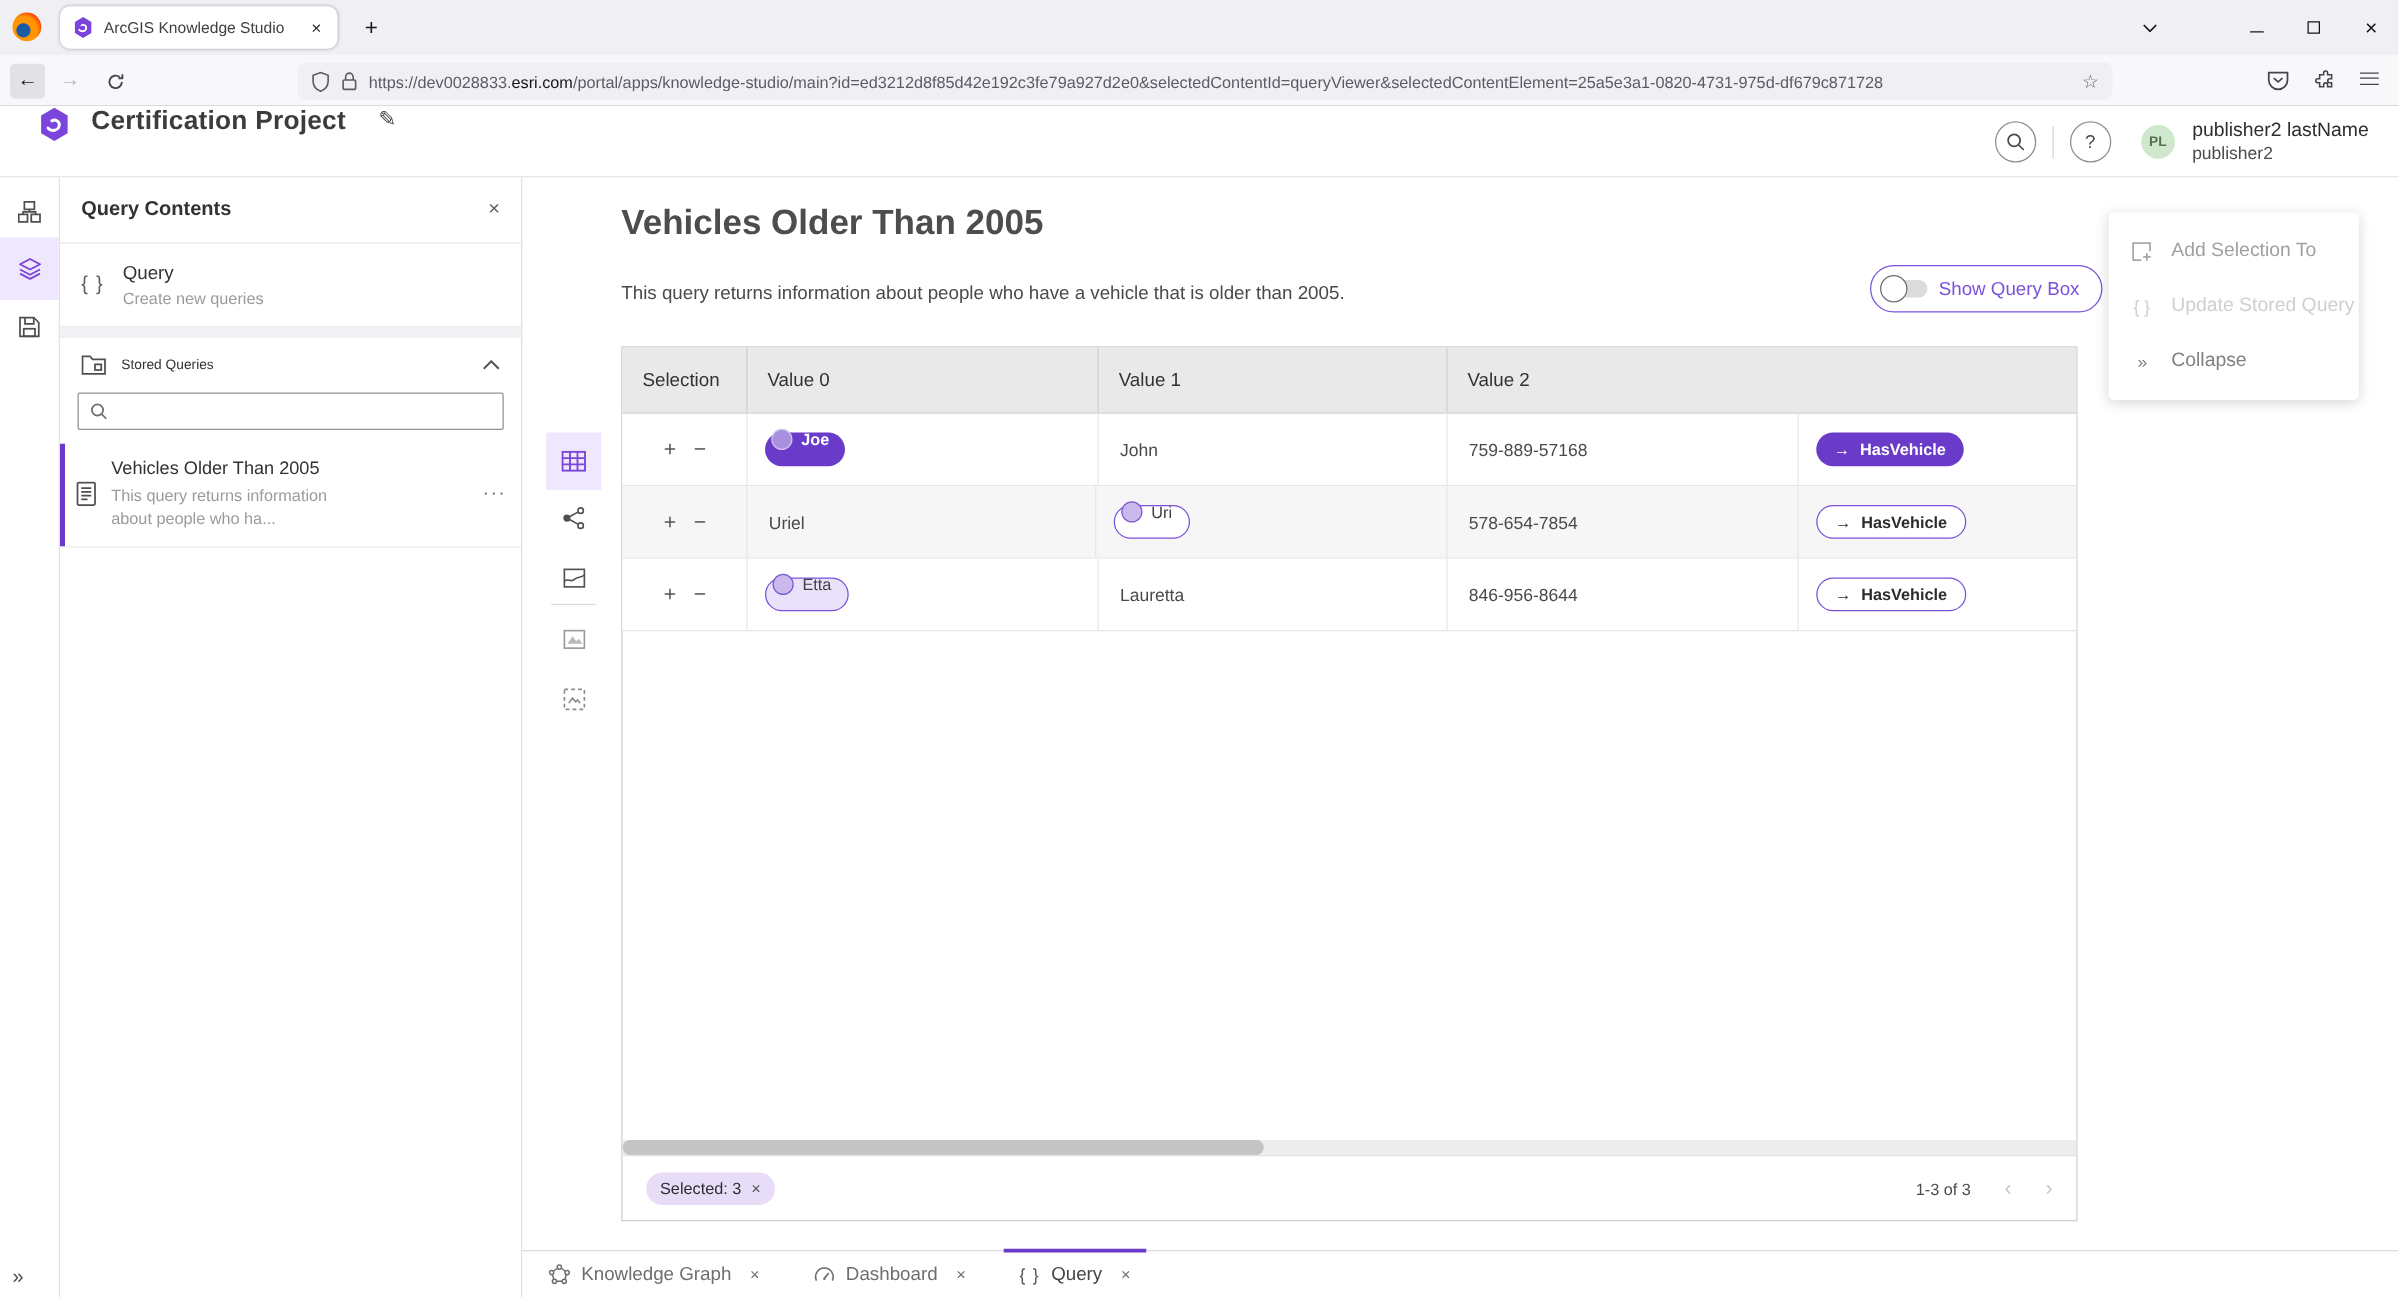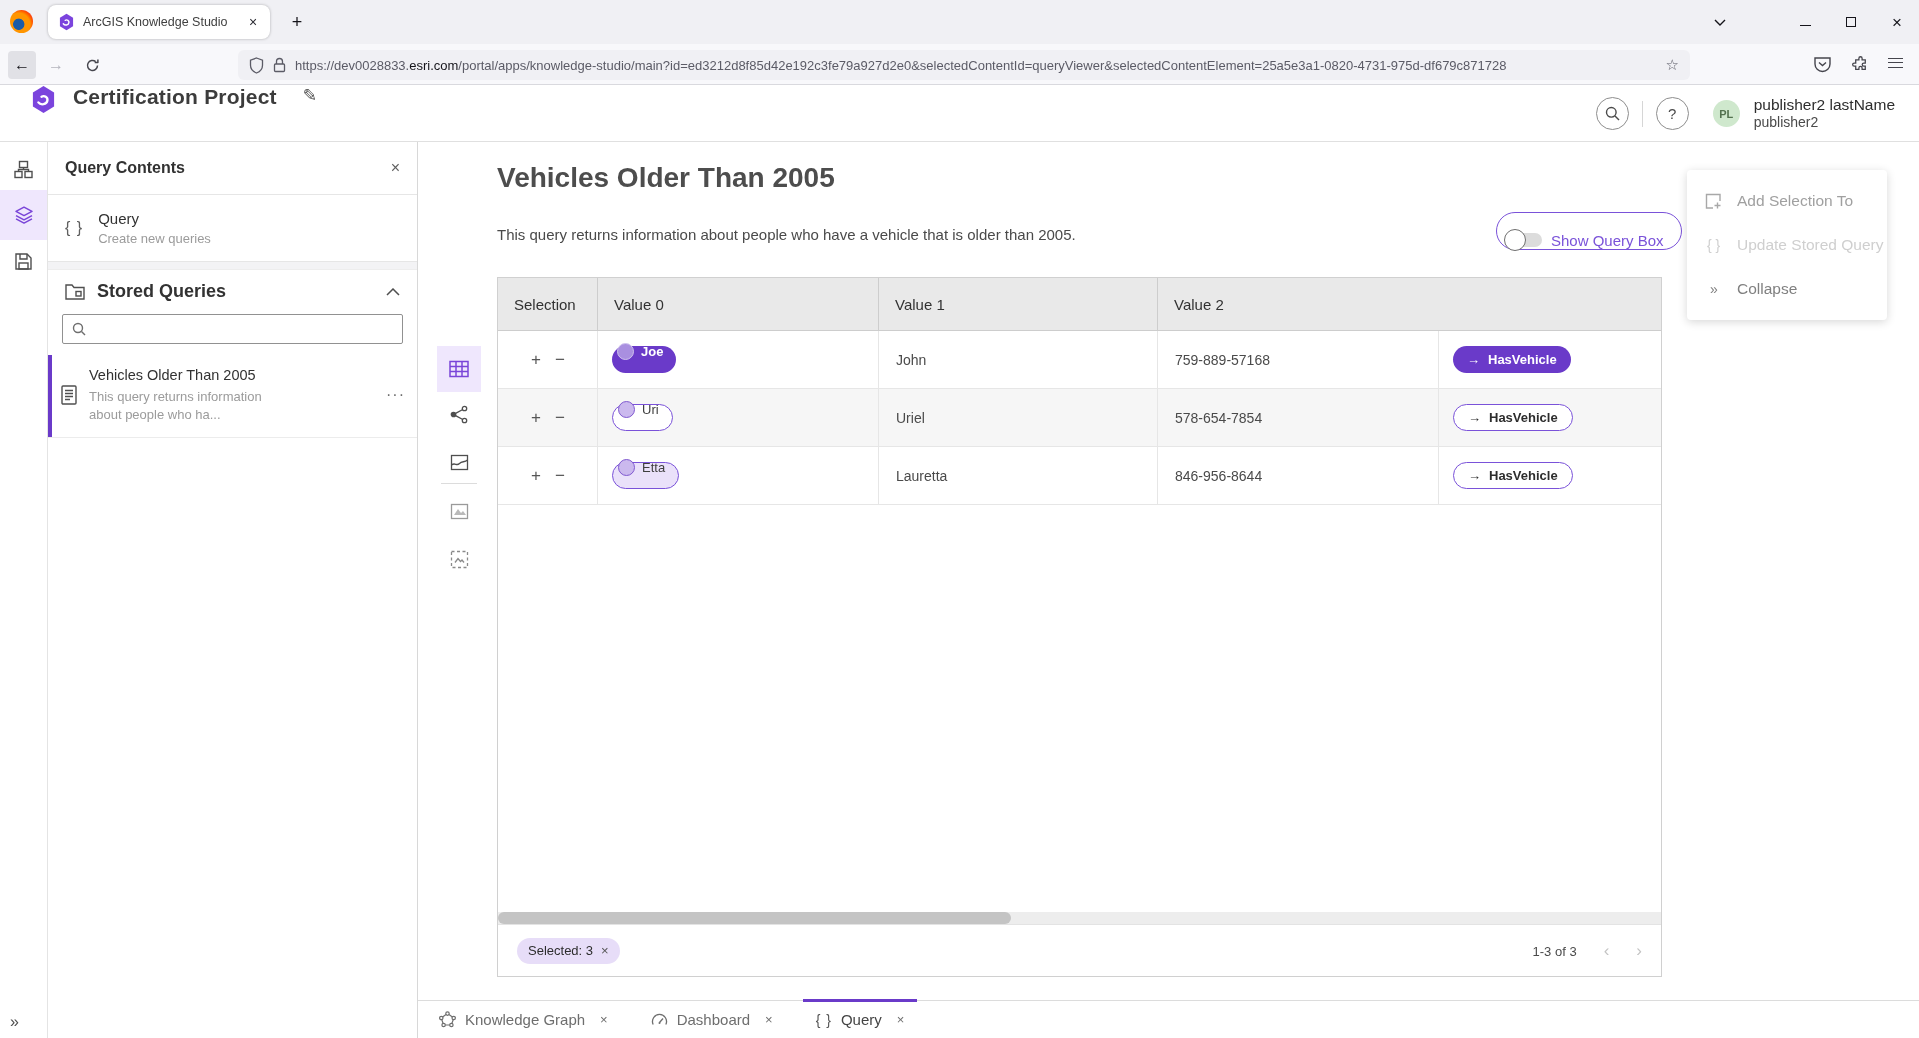--- a/index.html
+++ b/index.html
@@ -72,37 +72,37 @@
   .panel{position:absolute;left:48px;top:142px;width:370px;height:896px;background:#fff;border-right:1px solid #d8d8d8}
   .p-head{height:53px;display:flex;align-items:center;padding:0 17px;border-bottom:1px solid #e6e6e6}
   .p-head .t{flex:1;font-size:16px;font-weight:700;color:var(--ink)}
   .xbtn{font-size:16px;color:#5f5f5f;line-height:1}
   .p-query{height:67px;display:flex;align-items:center;gap:15px;padding:0 17px;border-bottom:1px solid #e6e6e6}
   .braces{font-size:16px;color:#5f5f5f;letter-spacing:1px;white-space:nowrap}
   .pq-title{font-size:15px;color:var(--ink)}
   .pq-sub{font-size:13px;color:#9b9b9b;margin-top:4px}
   .p-gap{height:8px;background:#f3f3f5;border-bottom:1px solid #ededed}
   .p-stored-head{height:43px;display:flex;align-items:center;gap:12px;padding:0 17px}
-  .ps-label{flex:1;font-size:18px;font-weight:700;color:var(--ink)}
+  .ps-label{flex:1;font-size:11px;font-weight:400;color:var(--ink)}
   .p-search{margin:1px 14px 11px;height:30px;border:1px solid #919191;border-radius:2px;background:#fff;
     display:flex;align-items:center;gap:8px;padding:0 9px}
   .p-search input{flex:1;border:none;outline:none;background:none;font-size:13px;color:#333}
   .p-item{position:relative;display:flex;gap:11px;padding:12px 12px 14px 12px;border-bottom:1px solid #ececec}
   .p-item::before{content:'';position:absolute;left:0;top:0;bottom:0;width:4px;background:var(--accent)}
   .pi-doc{align-self:center}
   .pi-title{font-size:14.5px;color:var(--ink);margin-bottom:5px}
   .pi-desc{width:206px;font-size:13px;color:#9b9b9b;line-height:1.35}
   .pi-more{align-self:center;margin-left:auto;font-size:16px;color:#6e6e6e;letter-spacing:1px}
 
   
   .main{position:absolute;left:418px;top:142px;width:1501px;height:896px;background:#fff}
   .m-title{position:absolute;left:79px;top:20px;font-size:28px;font-weight:700;color:#4d4d4d}
   .m-desc{position:absolute;left:79px;top:84px;font-size:15px;color:#4a4a4a}
   .toggle{position:absolute;left:1078px;top:70px;height:38px;border:1.5px solid var(--accent2);
-    border-radius:19px;display:flex;align-items:flex-end;gap:9px;padding:0 17px 0 9px;background:#fff}
+    border-radius:19px;display:flex;align-items:center;gap:9px;padding:0 17px 0 9px;background:#fff}
   .switch{position:relative;width:36px;height:18px}
   .track{position:absolute;left:3px;top:2px;width:33px;height:14px;border-radius:7px;background:#dcdcdc}
   .knob{position:absolute;left:-2px;top:-2px;width:22px;height:22px;border-radius:50%;background:#fff;
     border:1.5px solid #6e6e6e}
   .toggle-label{font-size:15px;color:var(--accent2);font-weight:500}
 
   .vr{position:absolute;left:19px;width:44px;height:46px;display:flex;align-items:center;justify-content:center}
   .vr.active{background:var(--accent-bg)}
   .vr-div{position:absolute;left:23px;top:341px;width:36px;height:1px;background:#dcdcdc}
 
@@ -403,27 +403,27 @@
             <span>HasVehicle</span>
           </span>
         </div>
       </div>
 
       <div class="trow alt">
         <div class="td sel c0">
           <span class="rowbtn">+</span>
           <span class="rowbtn">−</span>
         </div>
+        <div class="td txt c2">Uriel</div>
         <div class="td pillcell c1">
           <span class="epill outline">
             <span class="dot"></span>
             <span>Uri</span>
           </span>
         </div>
-        <div class="td txt c2">Uriel</div>
         <div class="td txt c3">578-654-7854</div>
         <div class="td pillcell c4">
           <span class="rpill outline">
             <span class="arr">→</span>
             <span>HasVehicle</span>
           </span>
         </div>
       </div>
 
       <div class="trow">

